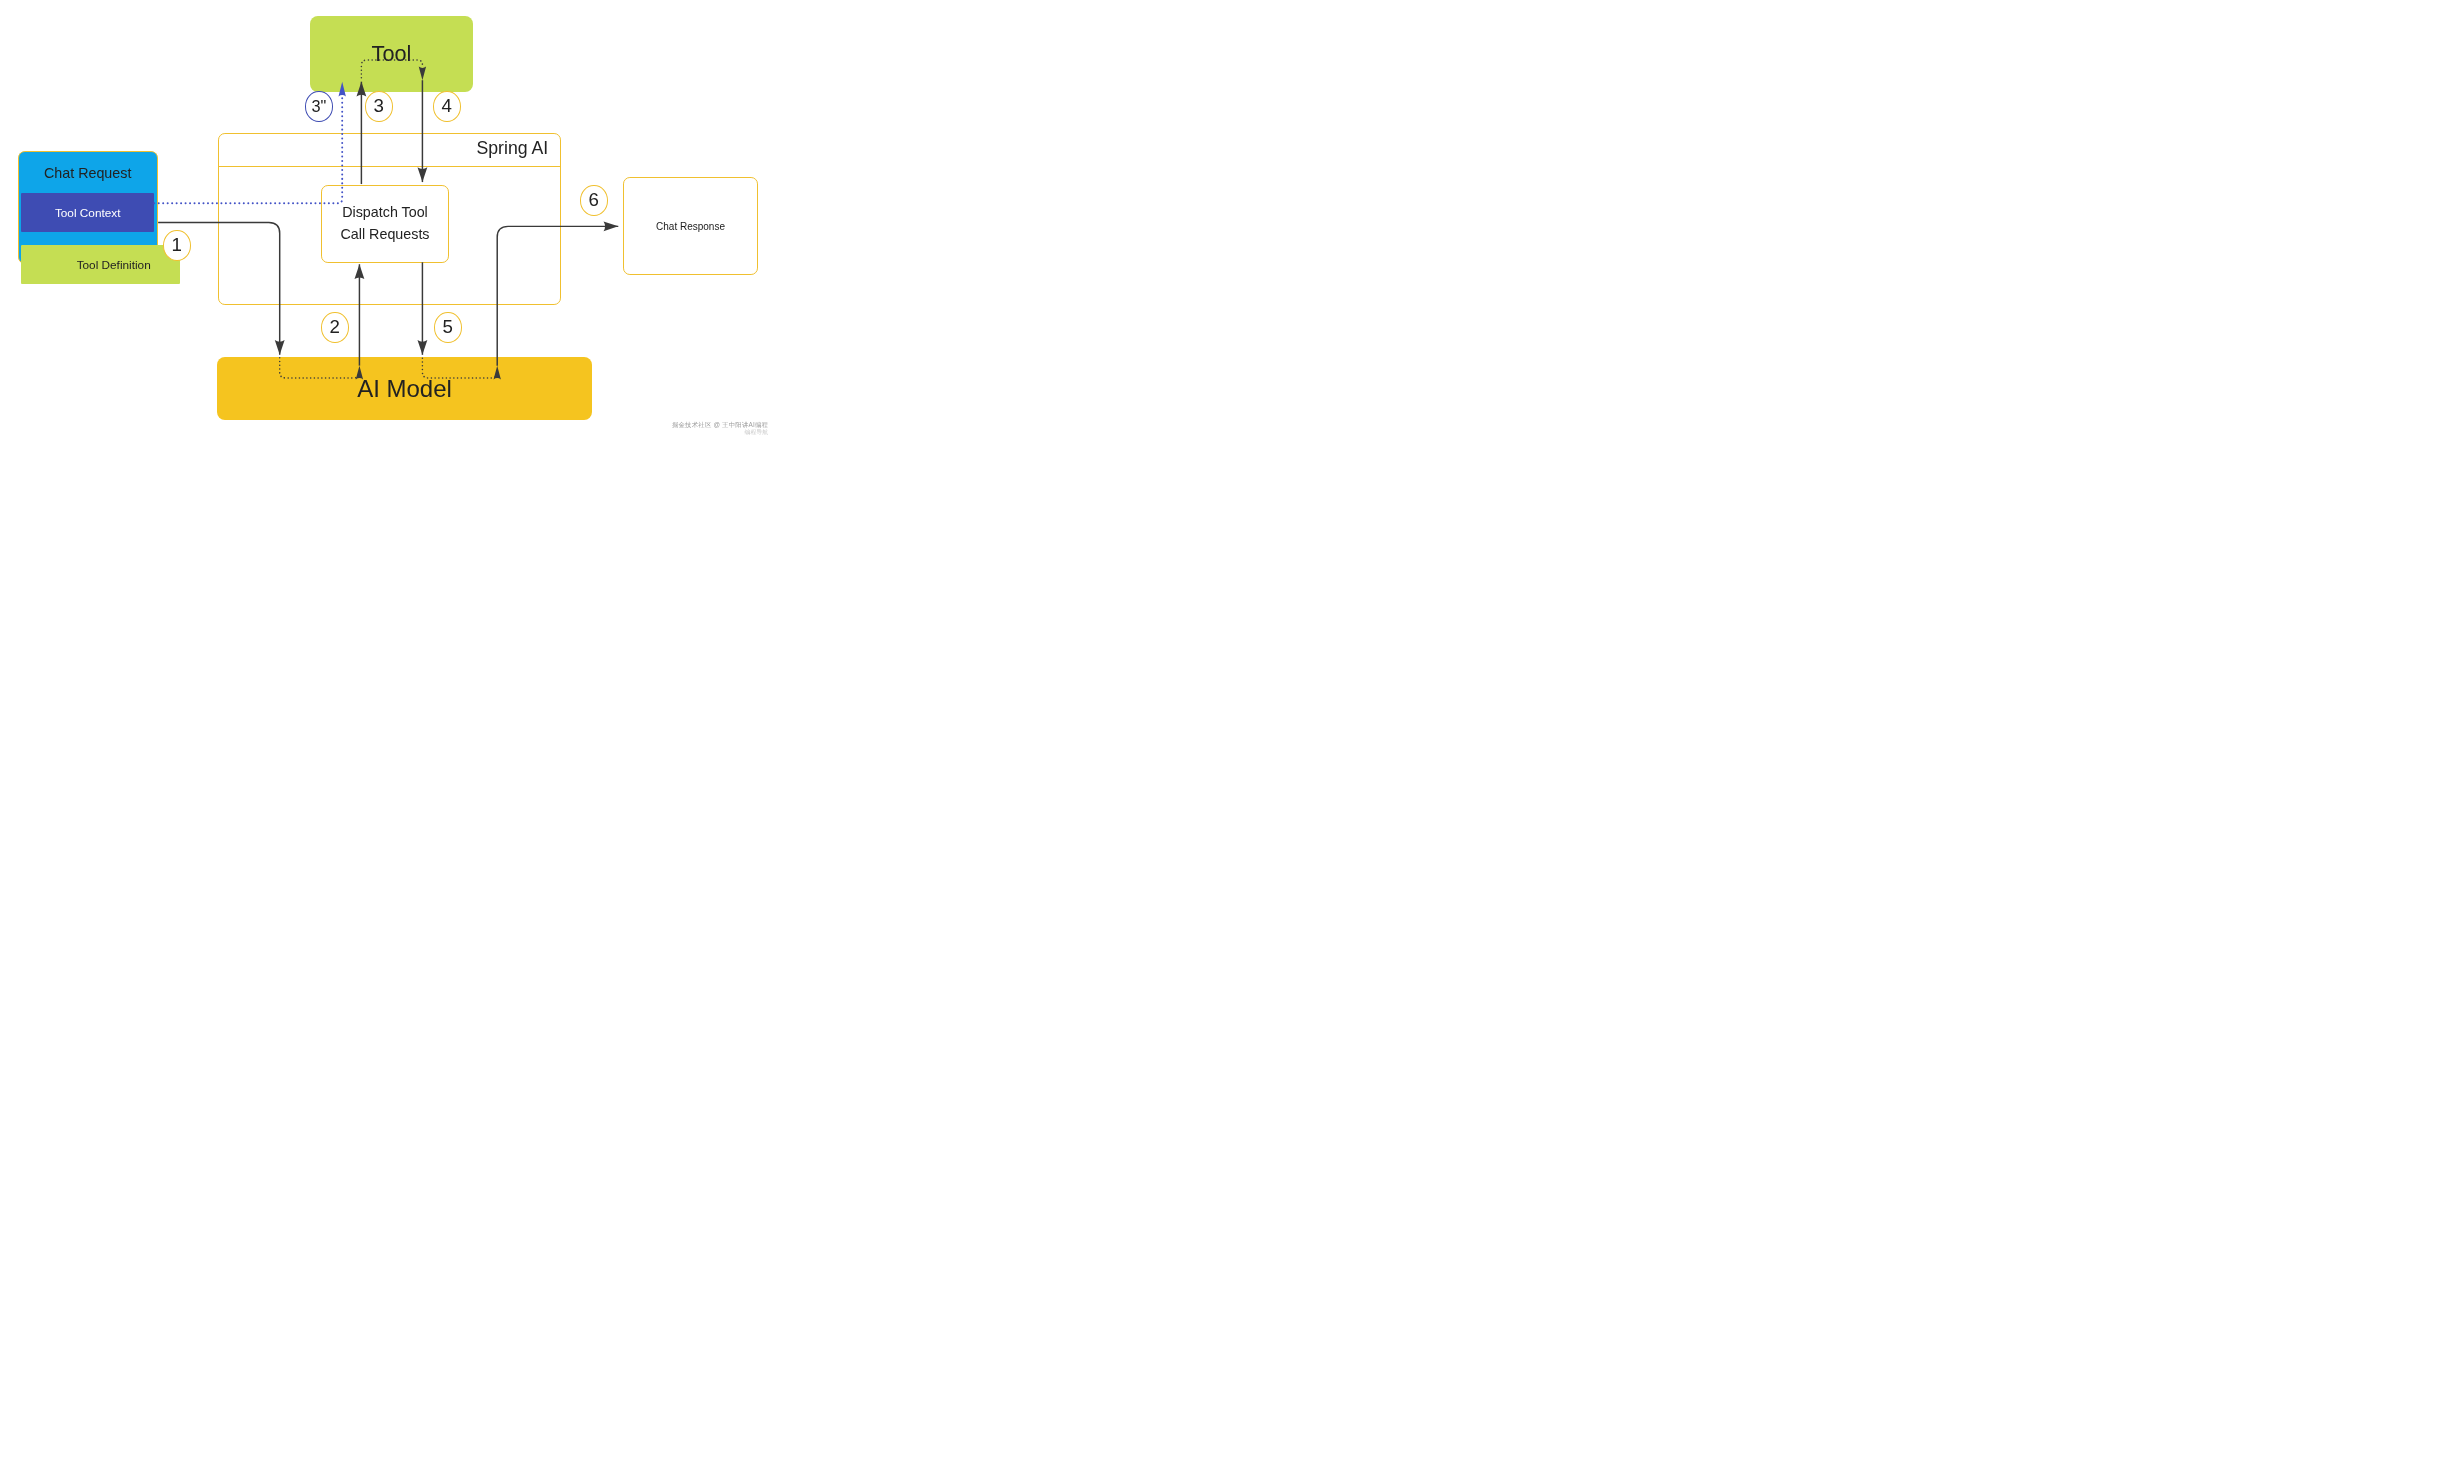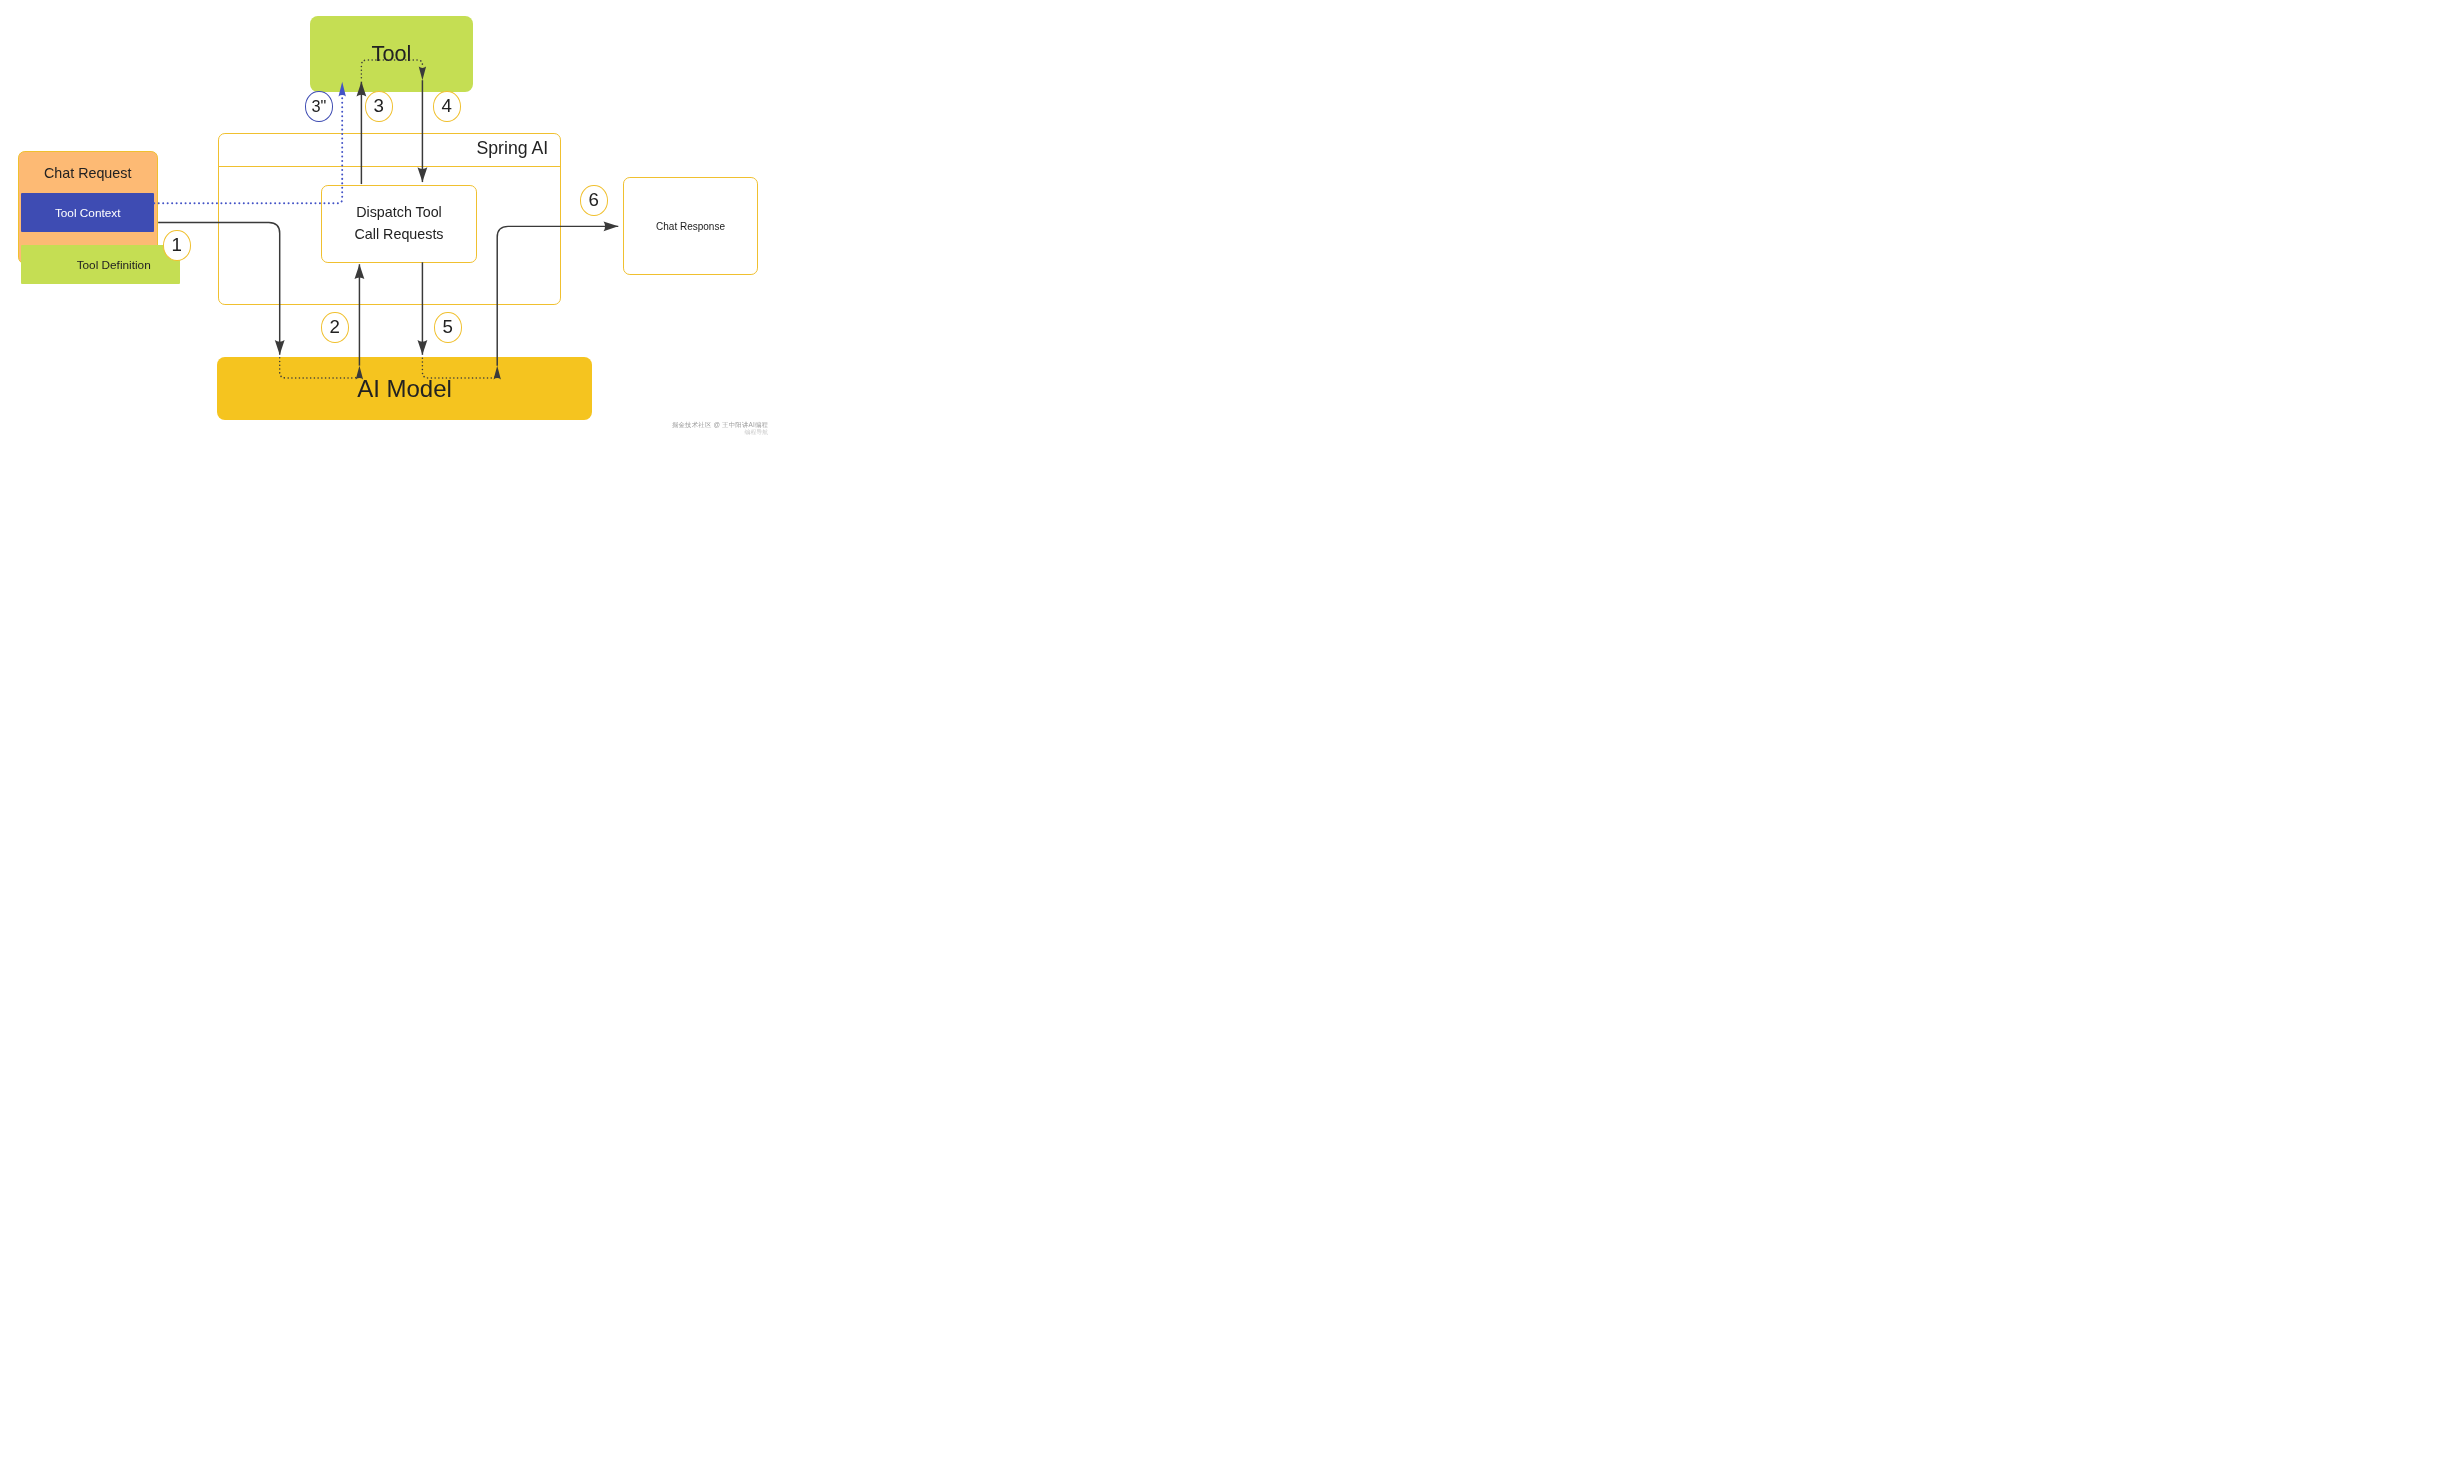--- a/index.html
+++ b/index.html
@@ -8,34 +8,34 @@
     font-family:"Liberation Sans","DejaVu Sans",sans-serif;color:var(--c-text,#222);}
   .box{position:absolute;box-sizing:border-box;}
   .lbl{white-space:nowrap;}
 
   
   .tool{left:310px;top:16.3px;width:163px;height:76px;border-radius:7.9px;
     background:var(--c-green,#C5DE53);display:flex;align-items:center;justify-content:center;
     font-size:21.7px;}
   
   .chat-request{left:17.7px;top:151px;width:140px;height:113px;border:1px solid var(--c-yellow,#F0C02F);
-    border-radius:6.9px;background:#fdba74;}
+    border-radius:6.9px;background:#0ea5e9;}
   .cr-title{position:absolute;left:0;right:0;top:12.8px;text-align:center;font-size:14.3px;}
   .chip{position:absolute;left:2.5px;width:133px;height:39px;border-radius:1px;
     display:flex;align-items:center;justify-content:center;}
   .chip.ctx{top:41px;background:var(--c-blue,#3E4CB3);color:#fff;font-size:11.8px;}
   .chip.def{top:93px;background:var(--c-green,#C5DE53);color:#222;font-size:11.8px;padding-left:26px;}
   
   .spring{left:218px;top:133px;width:343px;height:172px;border:1px solid var(--c-yellow,#F0C02F);
     border-radius:6.9px;background:transparent;}
   .spring-label{position:absolute;top:4.4px;right:11.8px;font-size:17.7px;margin-left:40px;}
   .spring-divider{position:absolute;left:-1px;right:-1px;top:32px;height:1.2px;
     background:var(--c-yellow,#F0C02F);}
   
-  .dispatch{left:321px;top:185px;width:156px;height:78px;border:1px solid var(--c-yellow,#F0C02F);
+  .dispatch{left:321px;top:185px;width:128px;height:78px;border:1px solid var(--c-yellow,#F0C02F);
     border-radius:6.9px;background:#fff;display:flex;flex-direction:column;align-items:center;
     justify-content:center;font-size:14.3px;line-height:21.7px;text-align:center;}
   
   .chat-response{left:623px;top:177px;width:135px;height:98px;border:1px solid var(--c-yellow,#F0C02F);
     border-radius:6.9px;background:#fff;display:flex;align-items:center;justify-content:center;
     font-size:10px;}
   
   .ai-model{left:217px;top:357px;width:375px;height:63px;border-radius:7.9px;
     background:var(--c-orange,#F5C41F);display:flex;align-items:center;justify-content:center;
     font-size:24px;}

